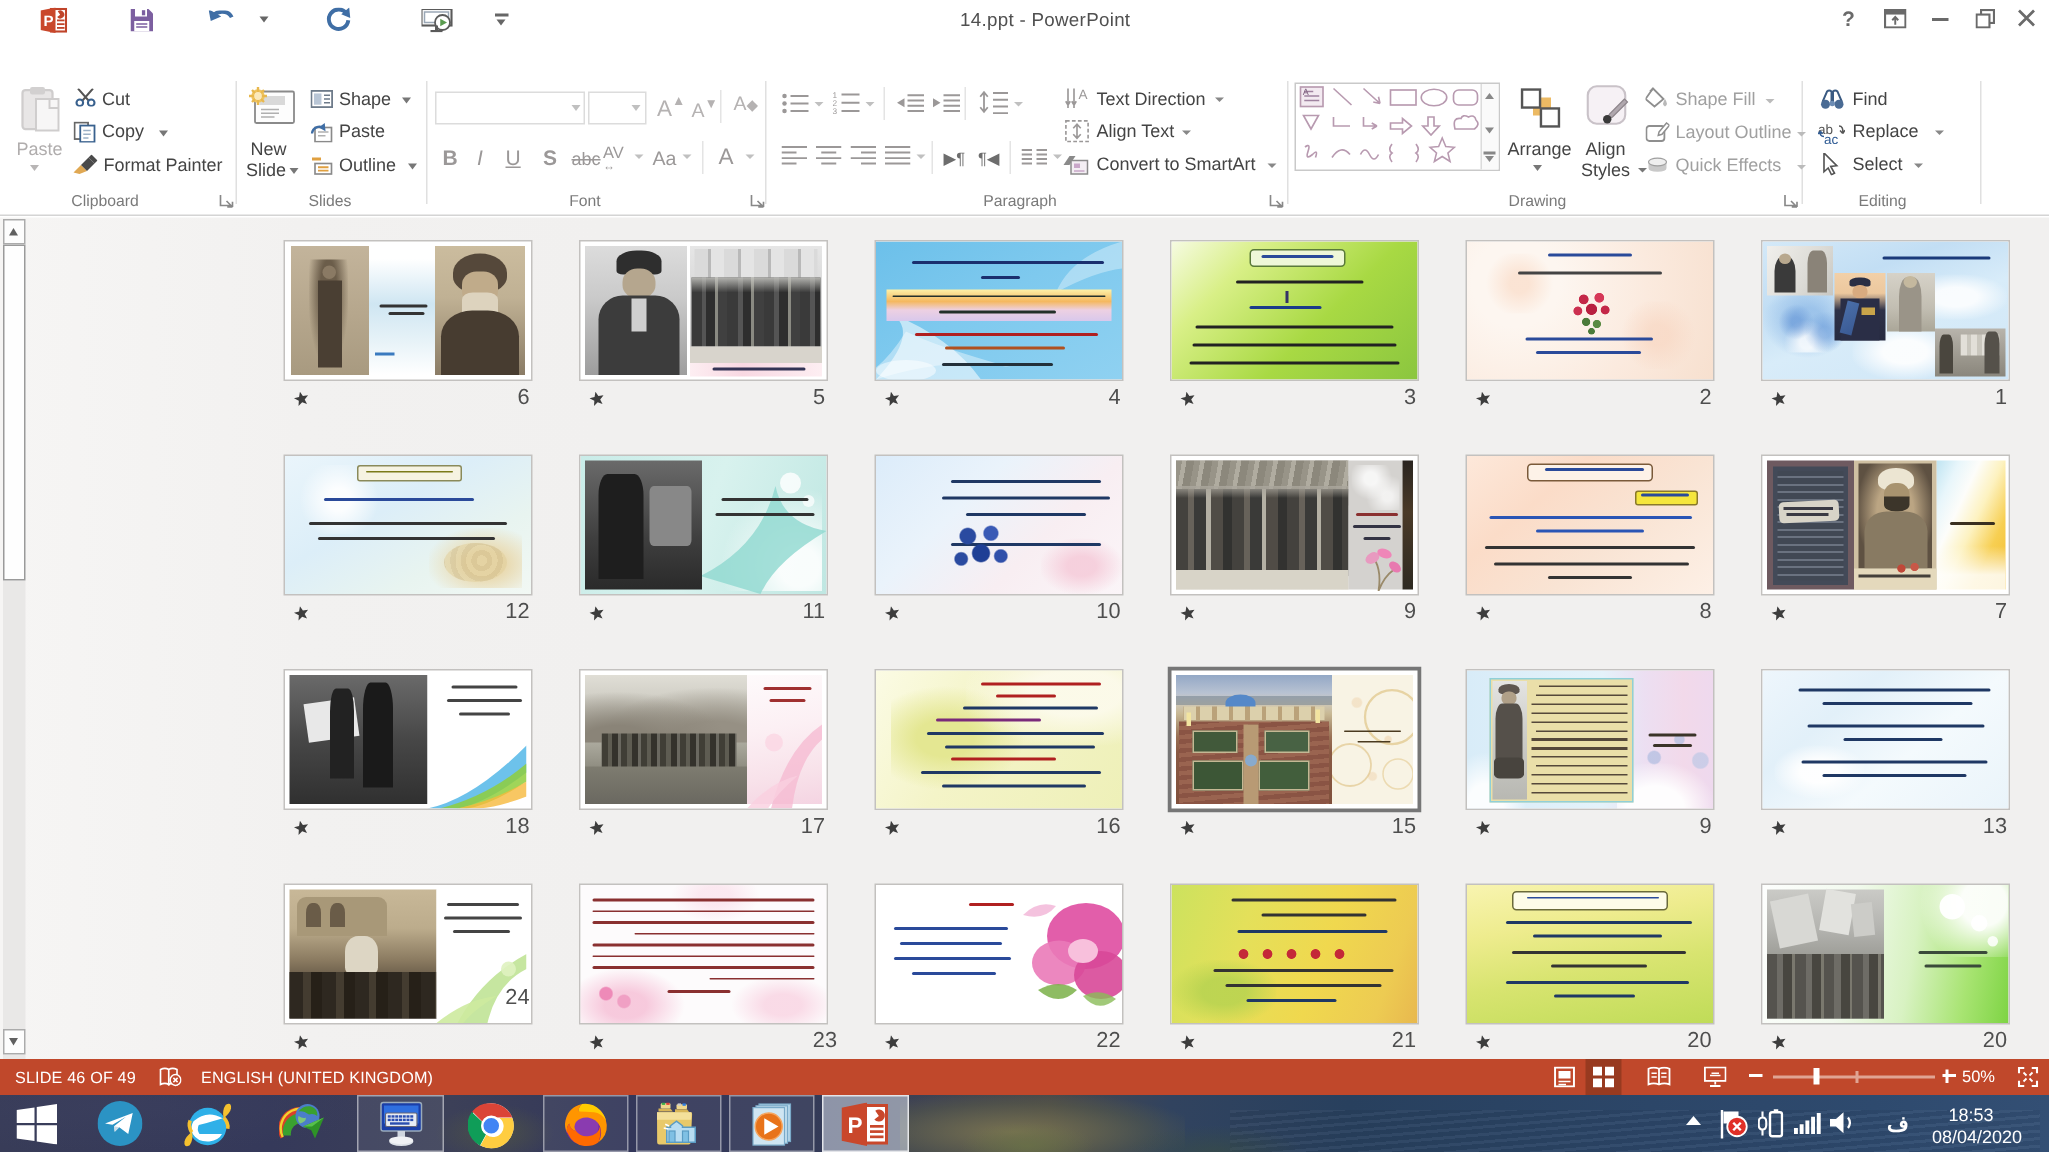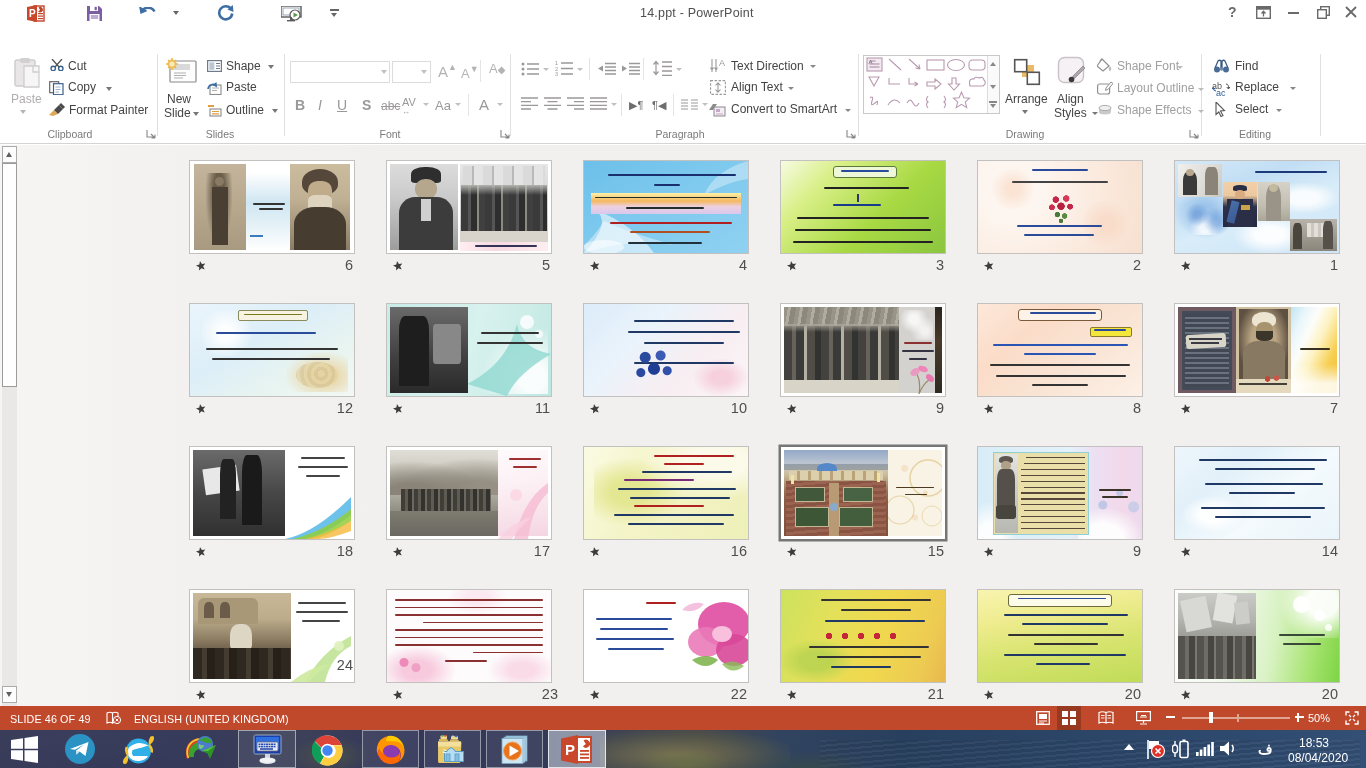--- a/index.html
+++ b/index.html
@@ -342,33 +342,33 @@
   </svg>
   <div class="btntext abs" style="left:1057px;top:42px">Align</div>
   <div class="btntext abs" style="left:1054px;top:56px">Styles</div>
   <div class="abs" style="left:1092px;top:62px;border-left:3px solid transparent;border-right:3px solid transparent;border-top:3.5px solid #777"></div>
   
   <svg class="abs" style="left:1097px;top:8px" width="16" height="14" viewBox="0 0 16 14">
     <path d="M5 1 L12 8 L6 13 L0 8 Z" fill="none" stroke="#8f8f8f" stroke-width="1.2"></path>
     <path d="M5 1 L3 3" stroke="#8f8f8f" stroke-width="1.2"></path>
     <path d="M13 8 q2.5 3.5 0 5 q-2.5 -1.5 0 -5" fill="#b9b9b9"></path>
   </svg>
-  <div class="graytext abs" style="left:1117px;top:9px">Shape Font</div>
+  <div class="graytext abs" style="left:1117px;top:9px">Shape Fill</div>
   <div class="abs" style="left:1177px;top:16px;border-left:3px solid transparent;border-right:3px solid transparent;border-top:3.5px solid #bbb"></div>
   <svg class="abs" style="left:1097px;top:31px" width="16" height="14" viewBox="0 0 16 14">
     <rect x="0.6" y="3" width="12" height="10" rx="2" fill="none" stroke="#8f8f8f" stroke-width="1.2"></rect>
     <path d="M9 7 L14 1 L16 2.5 L11 8.5 L8.5 9.3 Z" fill="#fff" stroke="#8f8f8f" stroke-width="1"></path>
   </svg>
   <div class="graytext abs" style="left:1117px;top:31px">Layout Outline</div>
   <div class="abs" style="left:1198px;top:38px;border-left:3px solid transparent;border-right:3px solid transparent;border-top:3.5px solid #bbb"></div>
   <svg class="abs" style="left:1097px;top:54px" width="16" height="13" viewBox="0 0 16 13">
     <path d="M2 4 Q2 1.5 8 1.5 Q14 1.5 14 4 L14 8 Q14 10.5 8 10.5 Q2 10.5 2 8 Z" fill="#c9c9c9"></path>
     <ellipse cx="8" cy="4" rx="6" ry="2.6" fill="#efefef" stroke="#9f9f9f" stroke-width="0.8"></ellipse>
   </svg>
-  <div class="graytext abs" style="left:1117px;top:53px">Shape Effects</div>
+  <div class="graytext abs" style="left:1117px;top:53px">Quick Effects</div>
   <div class="abs" style="left:1198px;top:60px;border-left:3px solid transparent;border-right:3px solid transparent;border-top:3.5px solid #bbb"></div>
   <svg class="launcher" style="left:1189px" width="10" height="10" viewBox="0 0 10 10">
         <path d="M1 1 V8 H8 M5 5 L9 9 M9 9 V5.5 M9 9 H5.5" stroke="#888" stroke-width="1.1" fill="none"></path>
       </svg>
 
   
   <svg class="abs" style="left:1213px;top:9px" width="17" height="14" viewBox="0 0 17 14">
     <path d="M2 9 L5 2 Q6.5 0.5 8 2 L8 9 M9 9 L9 2 Q10.5 0.5 12 2 L15 9" fill="none" stroke="#3a5a82" stroke-width="1.3"></path>
     <circle cx="4" cy="10.5" r="3" fill="#4a6b94"></circle>
         <circle cx="13" cy="10.5" r="3" fill="#4a6b94"></circle>
@@ -712,21 +712,21 @@
           <div style="position:absolute;inset:0;background:linear-gradient(140deg,#eef6fc 0%,#e2f0f9 30%,#f4fafd 60%,#eaf4fa 100%)"></div>
           <div style="position:absolute;left:8px;top:50px;width:60px;height:35px;background:radial-gradient(ellipse,rgba(255,255,255,0.95) 30%,rgba(255,255,255,0) 75%)"></div>
           <div style="position:absolute;left:24px;top:12px;width:128px;height:1.7px;background:#1f3864;border-radius:1px"></div>
           <div style="position:absolute;left:40px;top:21px;width:100px;height:1.7px;background:#1f3864;border-radius:1px"></div>
           <div style="position:absolute;left:30px;top:36px;width:118px;height:1.7px;background:#1f3864;border-radius:1px"></div>
           <div style="position:absolute;left:54px;top:45px;width:66px;height:1.7px;background:#1f3864;border-radius:1px"></div>
           <div style="position:absolute;left:26px;top:60px;width:124px;height:1.7px;background:#1f3864;border-radius:1px"></div>
           <div style="position:absolute;left:40px;top:69px;width:96px;height:1.7px;background:#1f3864;border-radius:1px"></div>
         </div>
         <div class="star" style="left:1181px;top:402px"></div>
-        <div class="num" style="left:1288px;top:398px">14</div>
+        <div class="num" style="left:1288px;top:398px">13</div>
 <div class="sl" style="left:190px;top:445px;box-shadow:0 0 0 1px #c3c1bf">
           <div style="position:absolute;left:3px;top:3px;width:98px;height:86px;background:linear-gradient(180deg,#c8b898 0%,#bcac8c 30%,#8a7a60 55%,#4a4034 80%,#332c24 100%)"></div>
           <div style="position:absolute;left:8px;top:8px;width:60px;height:26px;background:#a89878;border-radius:6px 6px 0 0"></div>
           <div style="position:absolute;left:14px;top:12px;width:10px;height:16px;background:#6a5c48;border-radius:40% 40% 0 0"></div>
           <div style="position:absolute;left:30px;top:12px;width:10px;height:16px;background:#6a5c48;border-radius:40% 40% 0 0"></div>
           <div style="position:absolute;left:40px;top:34px;width:22px;height:26px;background:#ddd6c4;border-radius:40% 40% 20% 20%"></div>
           <div style="position:absolute;left:3px;top:58px;width:98px;height:31px;background:repeating-linear-gradient(90deg,#2e2820 0 9px,#443c30 9px 14px,#262018 14px 22px)"></div>
           <div style="position:absolute;left:101px;top:3px;width:60px;height:86px;background:#fff"></div>
           <div style="position:absolute;left:108px;top:12px;width:48px;height:1.6px;background:#444;border-radius:1px"></div>
           <div style="position:absolute;left:106px;top:21px;width:52px;height:1.6px;background:#444;border-radius:1px"></div>

